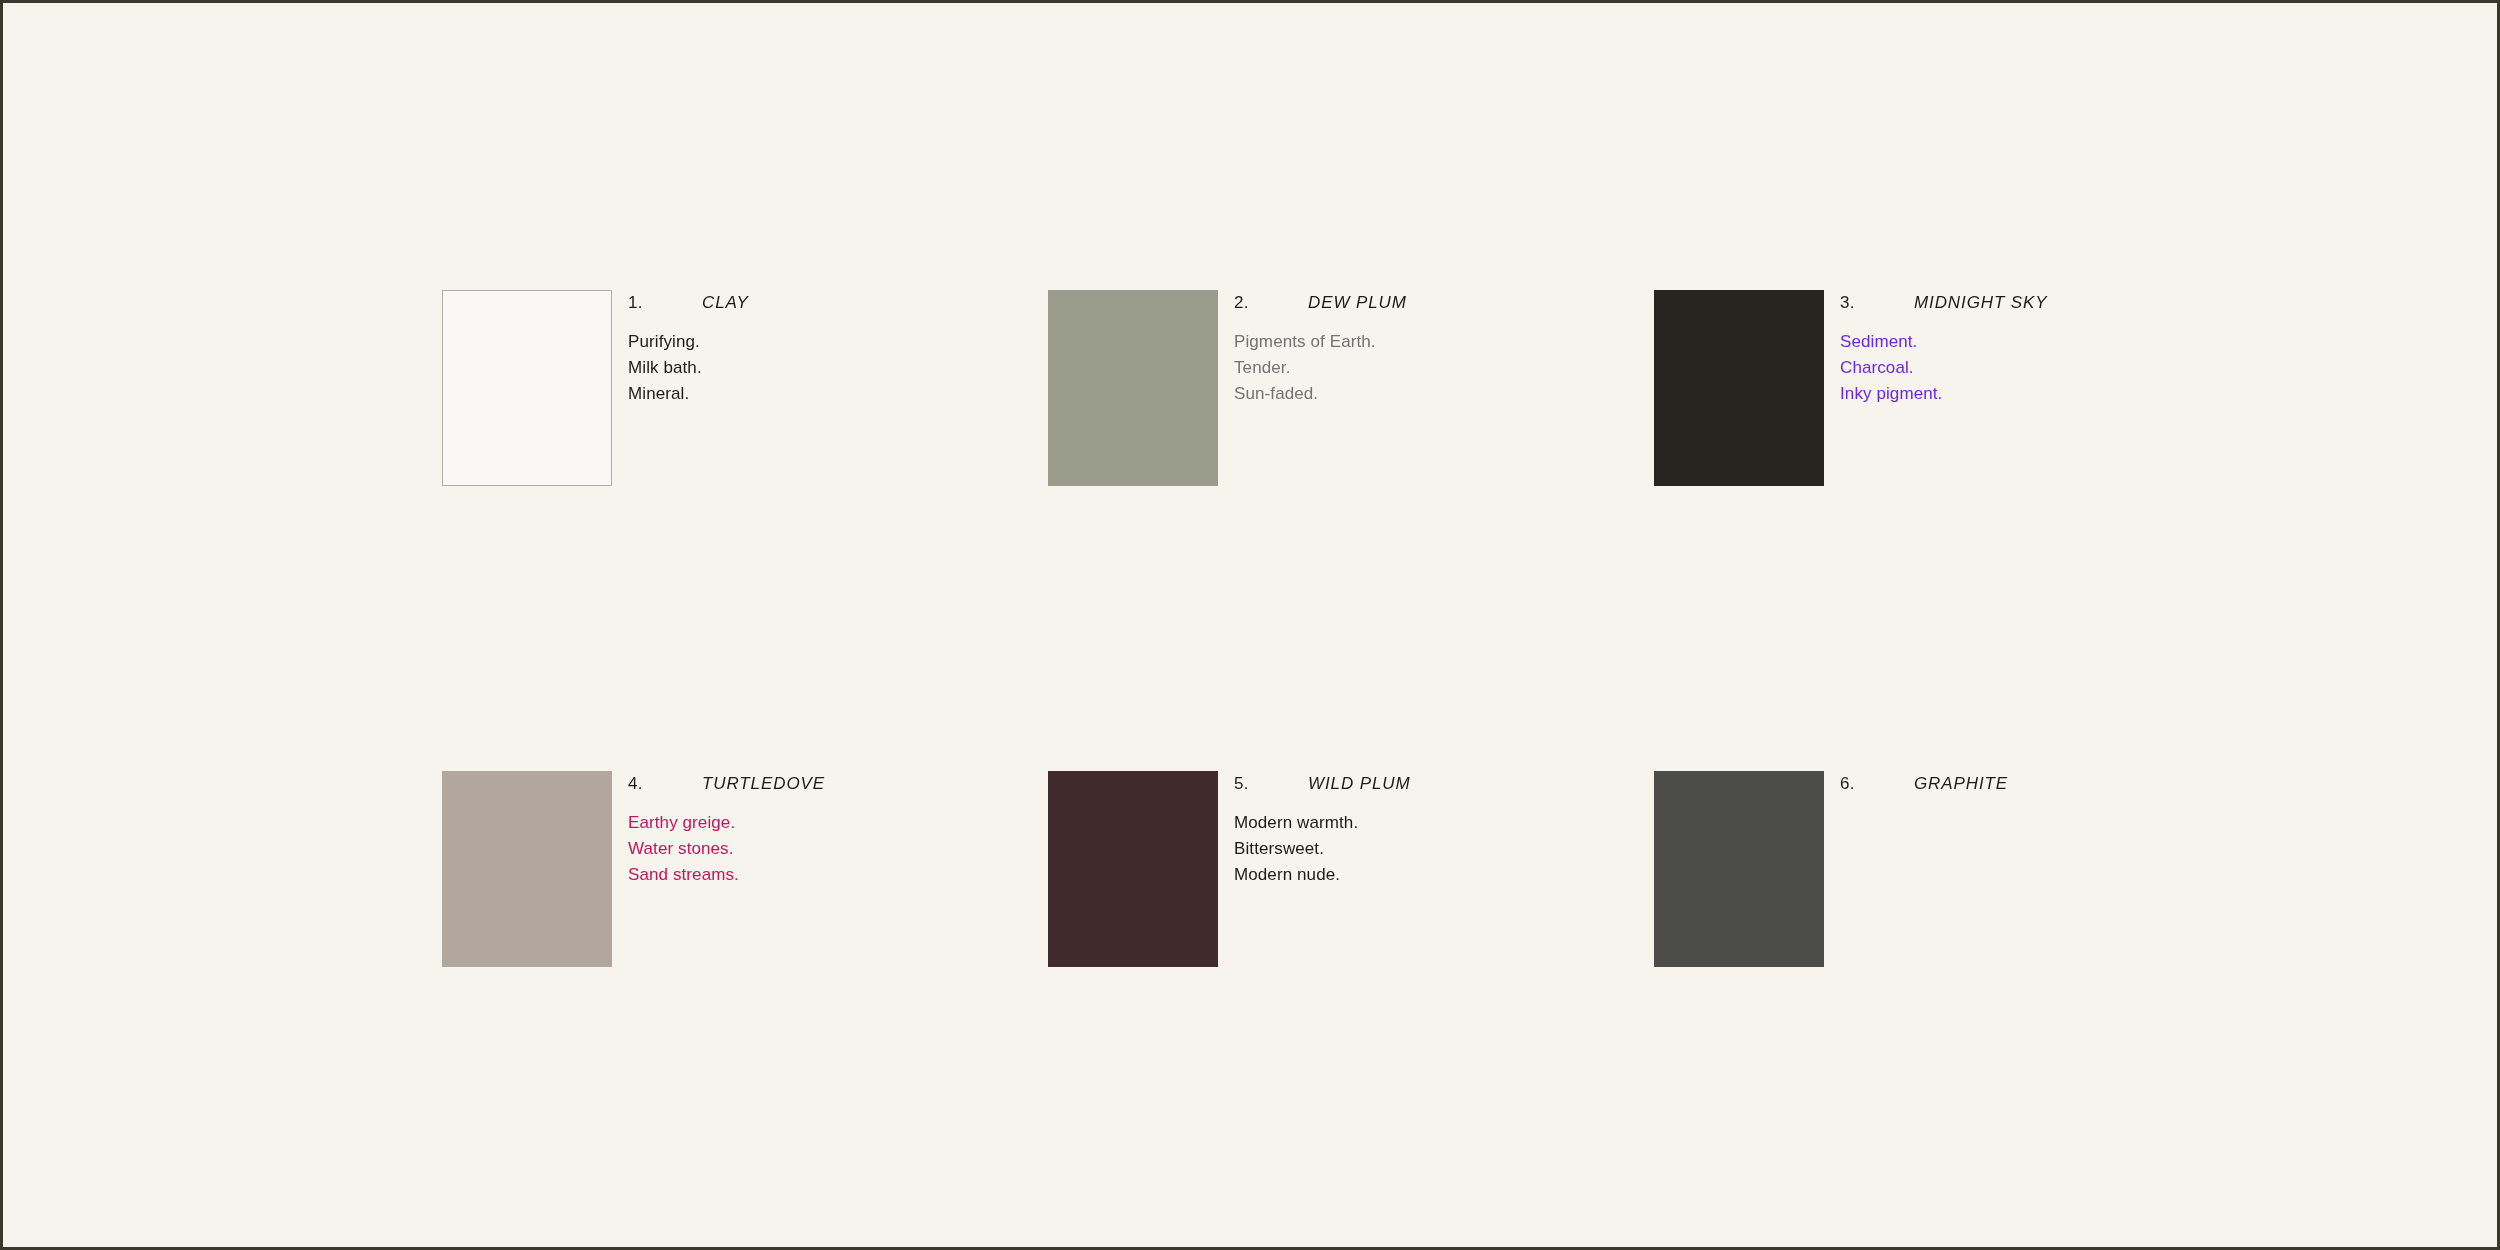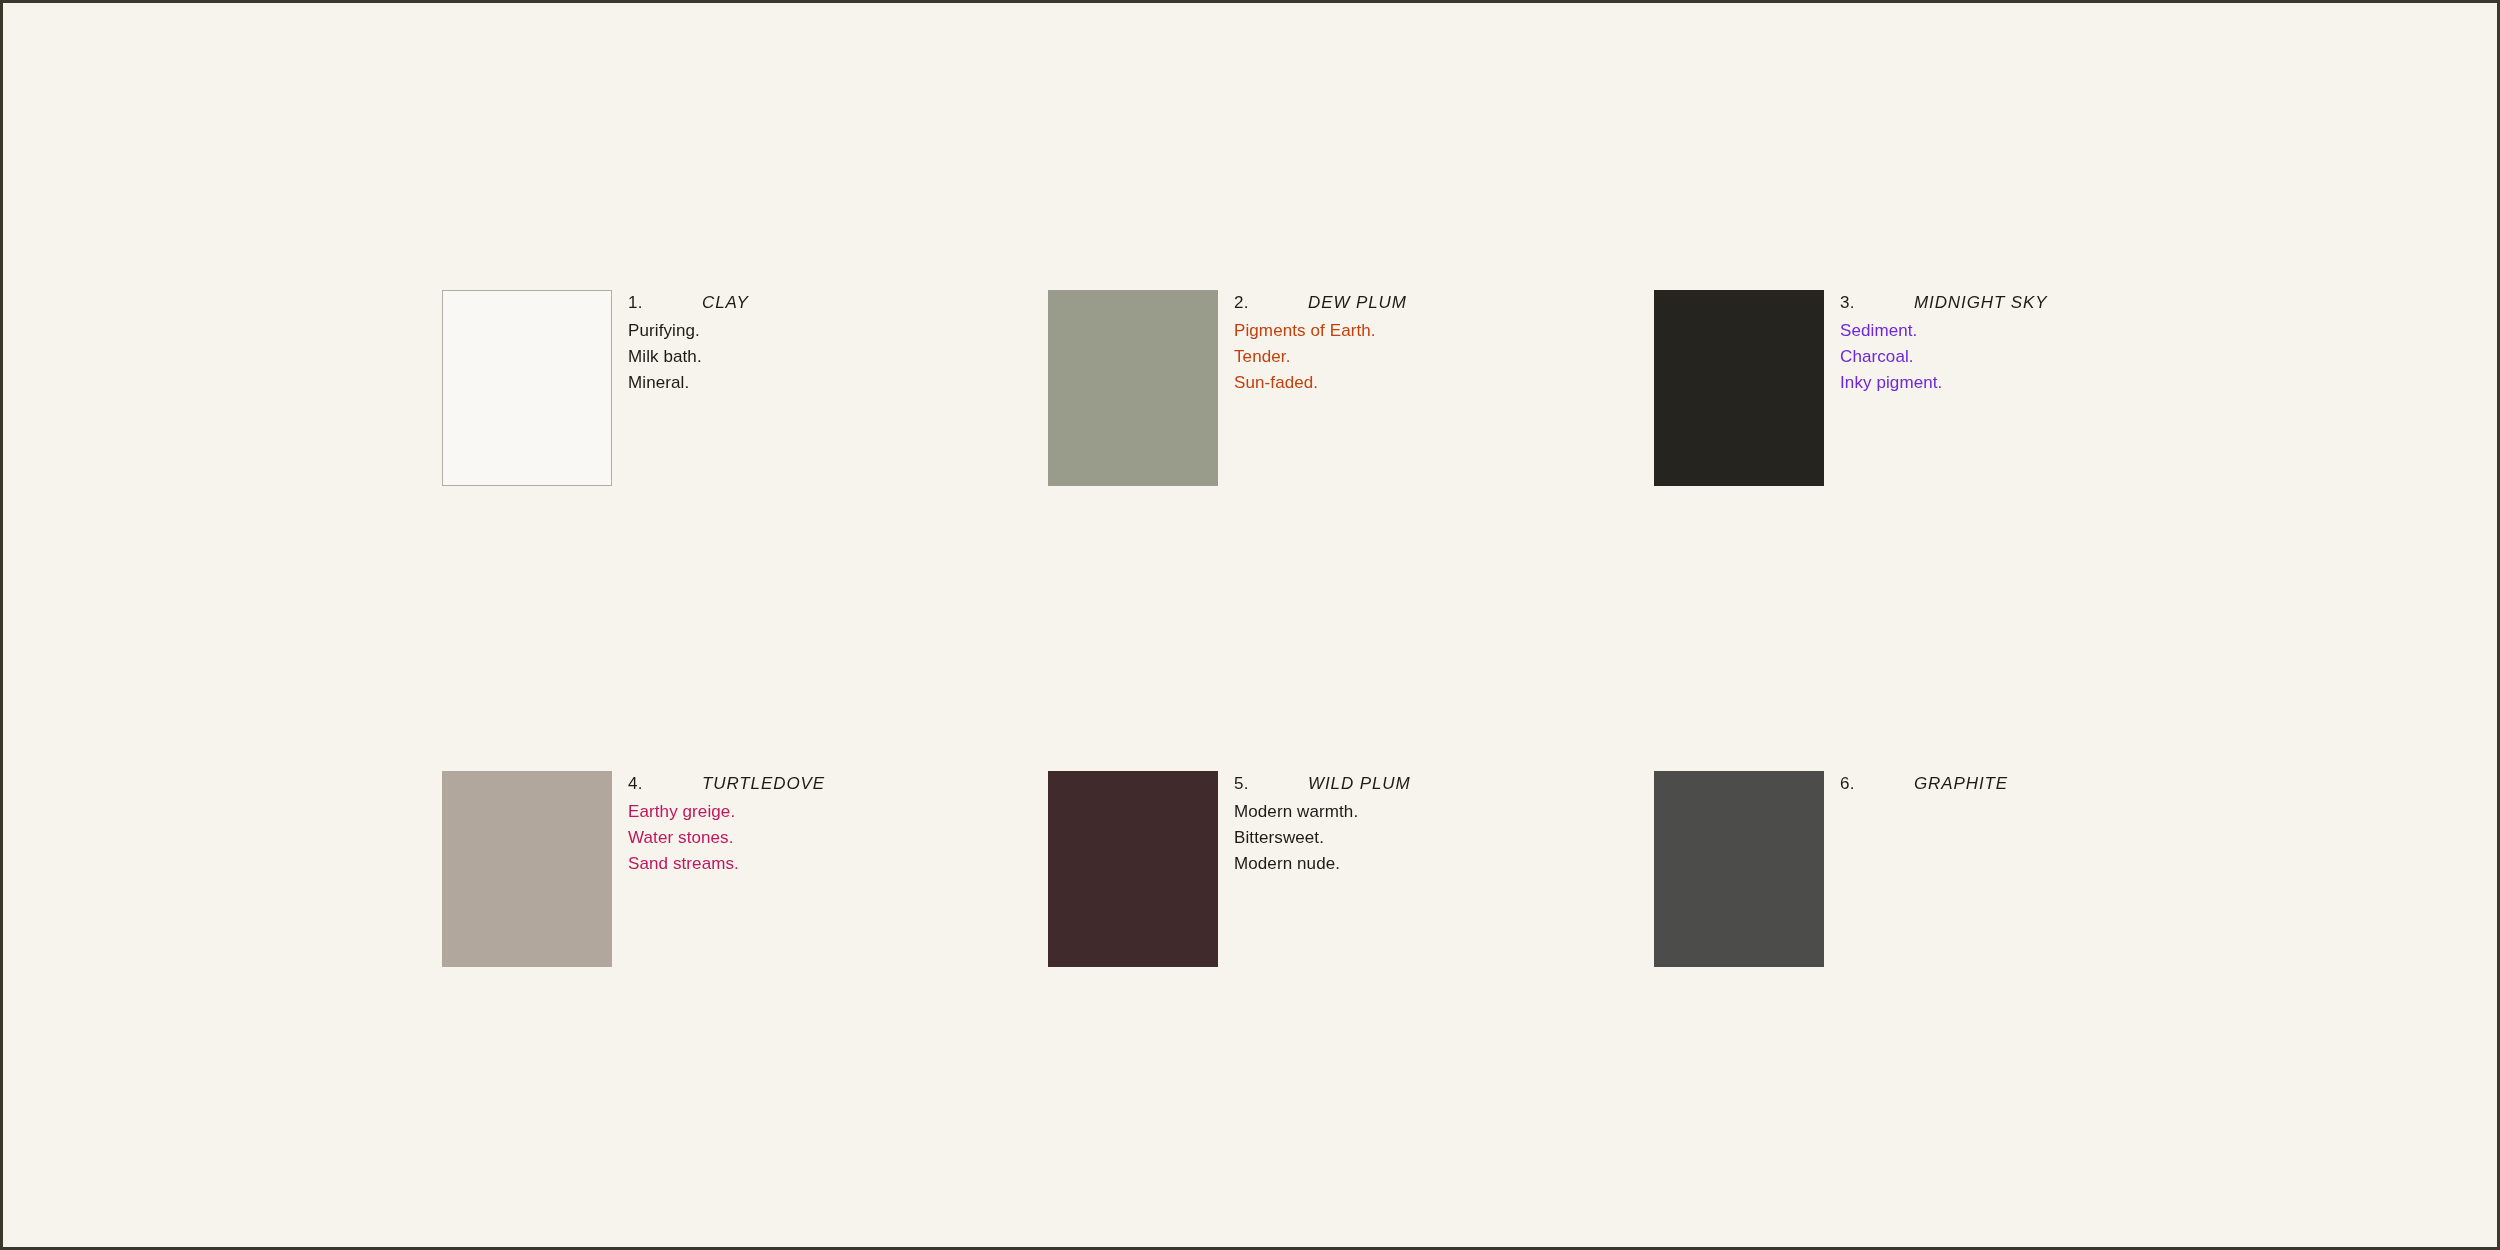--- a/index.html
+++ b/index.html
@@ -75,21 +75,21 @@
   .head .num {
     flex:0 0 74px;
     width:74px;
   }
   .head .name {
     letter-spacing:0.9px;
     font-style:italic;
   }
 
   .desc {
-    margin-top:5px;
+    margin-top:16px;
     font-size:17px;
     line-height:26px;
     color:#1d1b17;
   }
   .desc div { letter-spacing:0.1px; }
 </style>
 </head>
 <body style="background: rgb(58, 55, 45);">
 
 <div class="sheet" style="background: rgb(247, 244, 237);">
@@ -112,21 +112,21 @@
         </div>
       </div>
 
       <div class="card">
         <div class="chip" style="background-color: rgb(154, 156, 139);"></div>
         <div class="info">
           <div class="head" style="color: rgb(29, 27, 23);">
             <span class="num">2.</span>
             <span class="name">DEW PLUM</span>
           </div>
-          <div class="desc" style="color: #c2410c;">
+          <div class="desc" style="color: #737373;">
             <div>Pigments of Earth.</div>
             <div>Tender.</div>
             <div>Sun-faded.</div>
           </div>
         </div>
       </div>
 
       <div class="card">
         <div class="chip" style="background-color: rgb(38, 36, 30);"></div>
         <div class="info">

